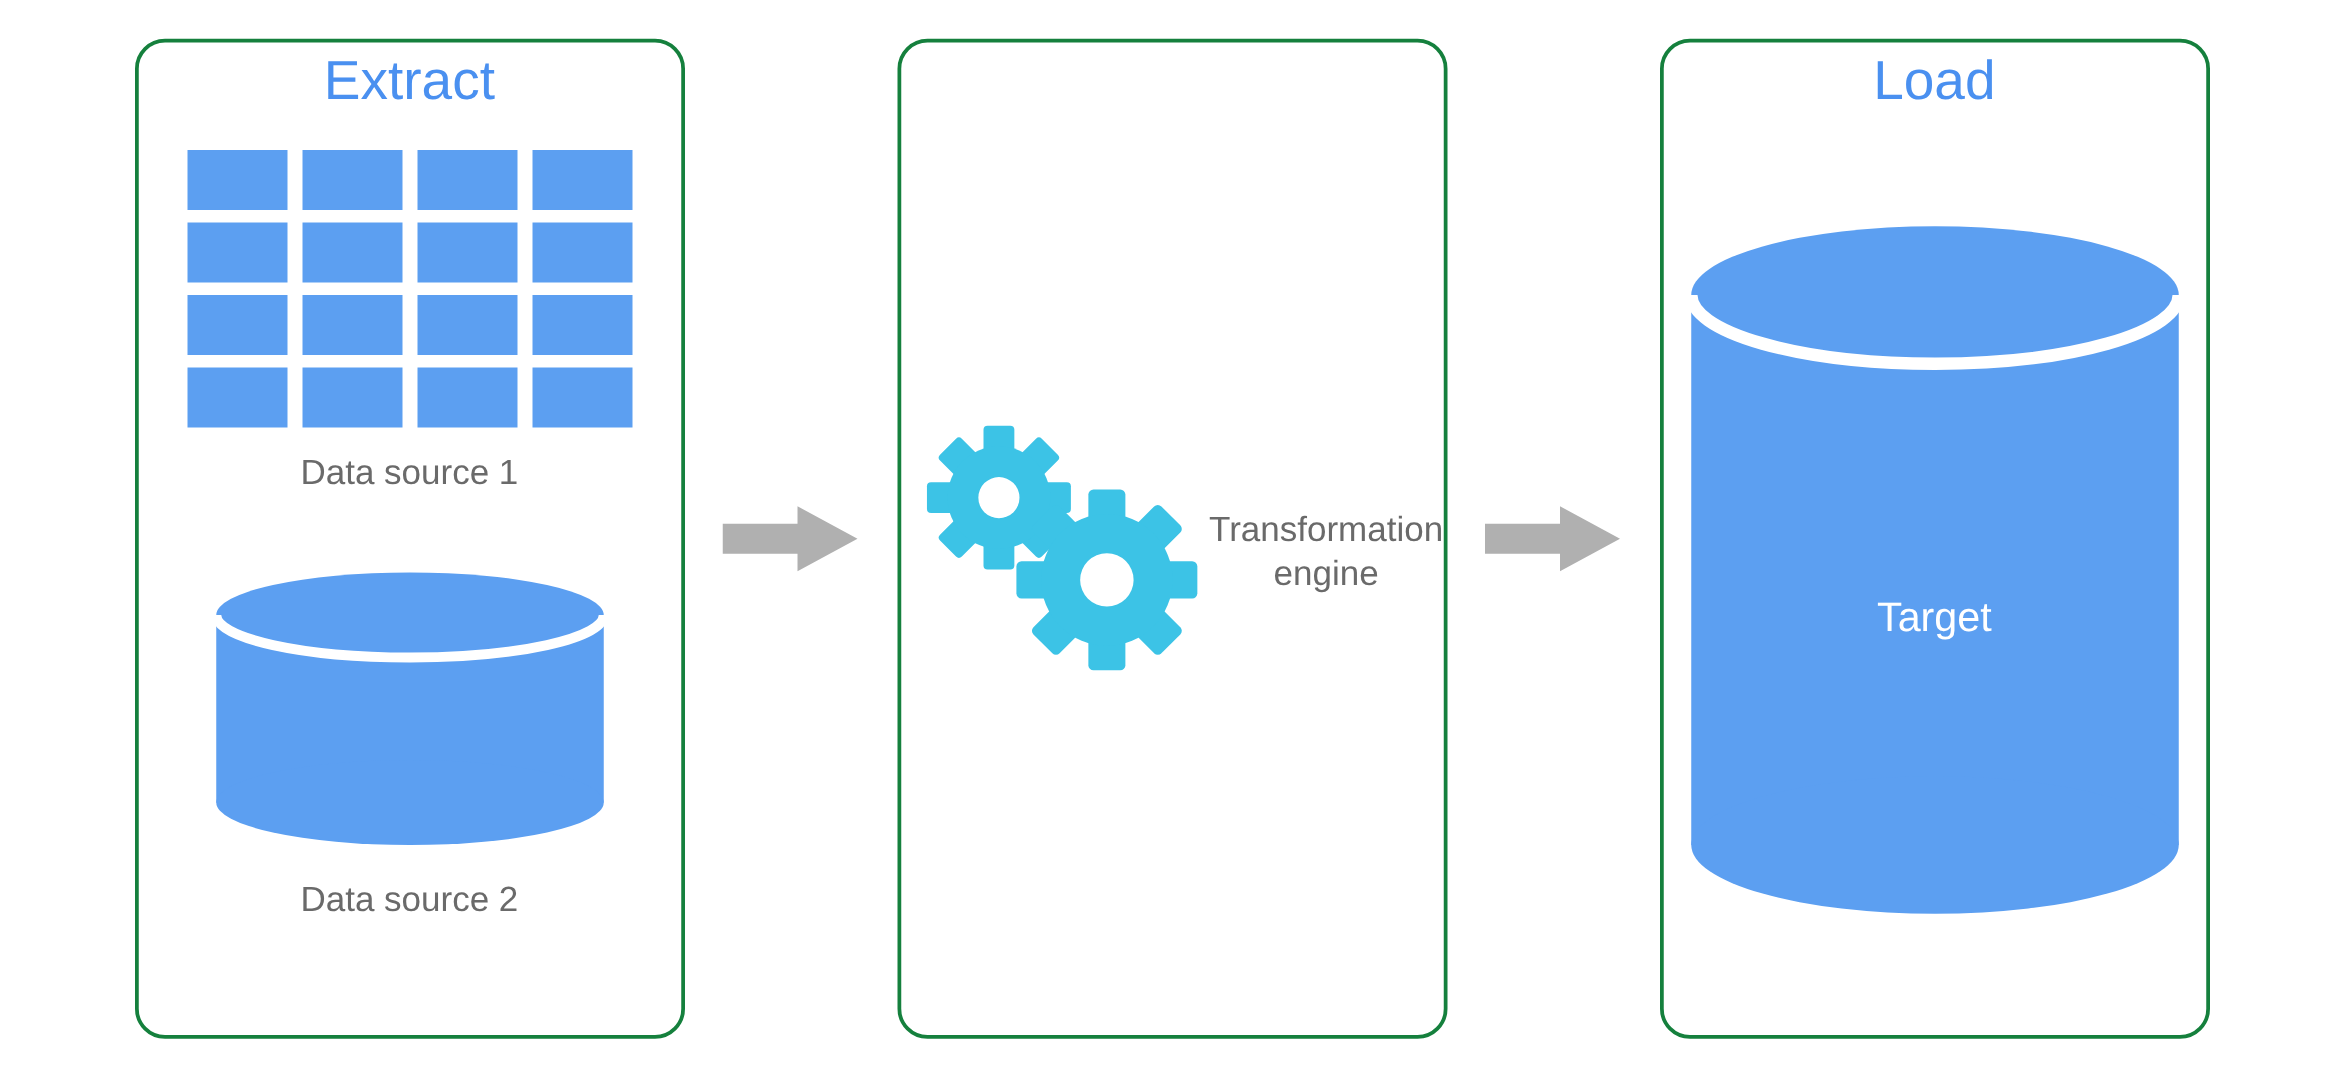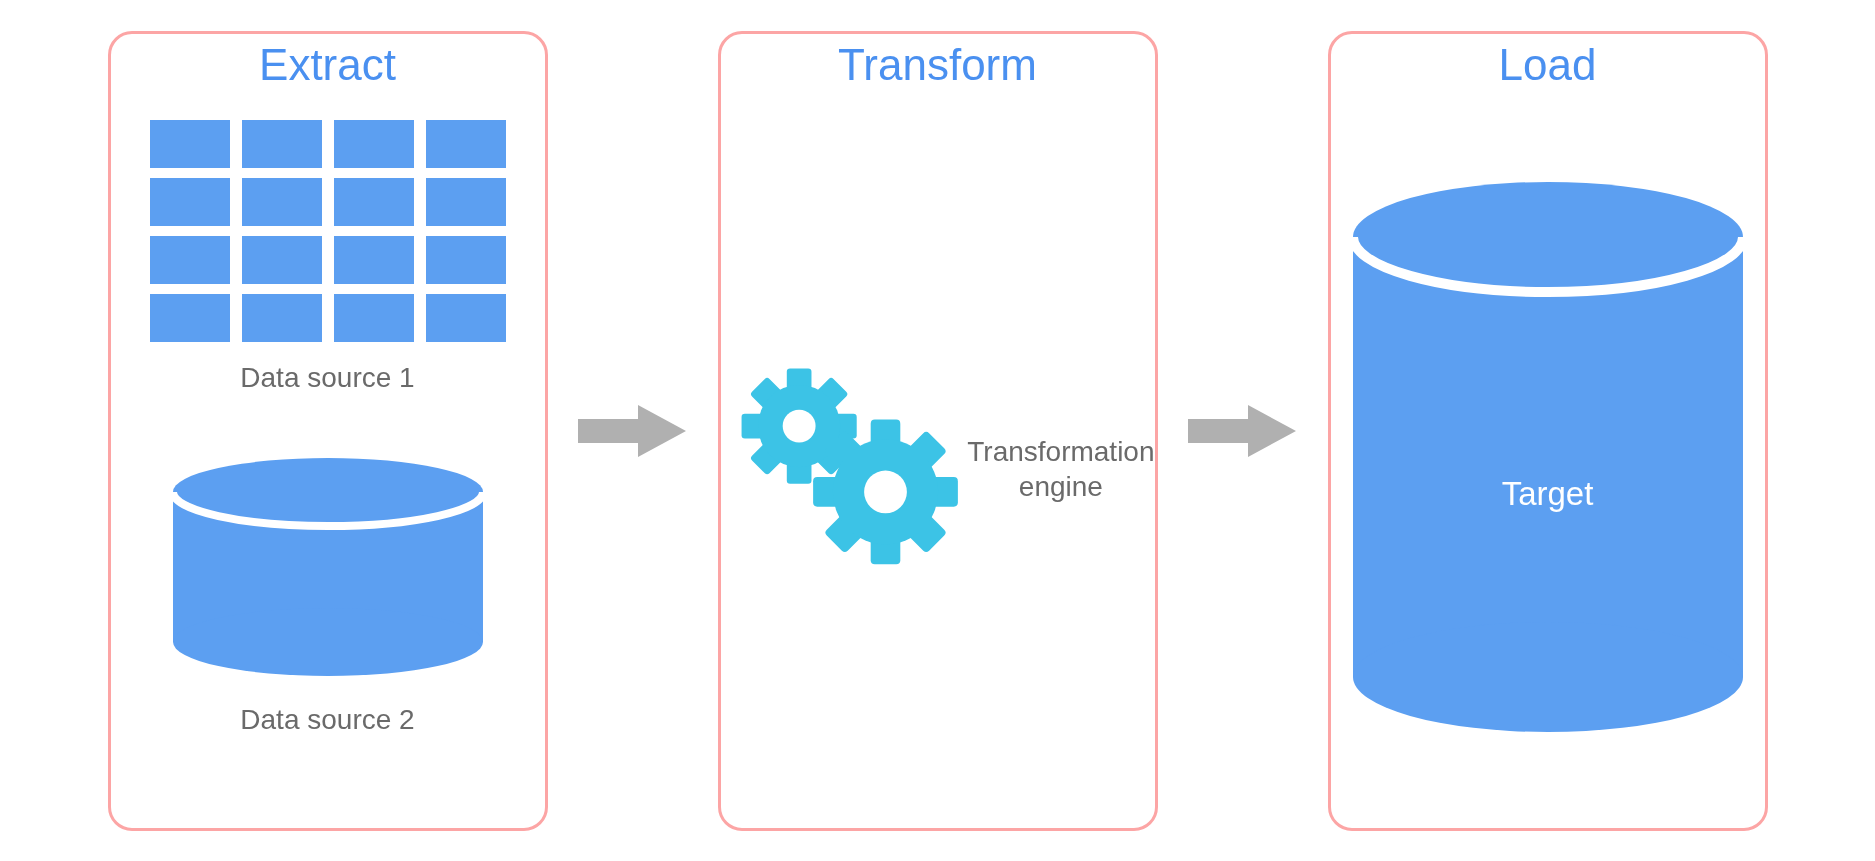--- a/index.html
+++ b/index.html
@@ -12,21 +12,21 @@
     font-weight: 300;
   }
   .diagram {
     display: flex;
     align-items: center;
     justify-content: center;
     width: 100%;
     height: 100%;
   }
   .stage {
-    border: 3px solid #fca5a5;
+    border: 3px solid #15803d;
     border-radius: 24px;
     width: 440px;
     height: 800px;
     margin: 0 10px;
     position: relative;
     display: flex;
     flex-direction: column;
     align-items: center;
     box-sizing: border-box;
   }
@@ -147,21 +147,20 @@
     </div>
   </div>
 
   <div class="arrow">
     <svg width="110" height="60" viewBox="0 0 110 60">
       <polygon points="0,18 60,18 60,4 108,30 60,56 60,42 0,42" fill="#b0b0b0"></polygon>
     </svg>
   </div>
 
   <div class="stage">
-    <div class="stage-title">Transform</div>
     <div class="transform-content">
       <svg width="300" height="260" viewBox="0 0 300 260">
         <g transform="translate(95,90)" fill="#3cc3e6">
           <g>
 
             <g>
               <rect x="-15" y="-70" width="30" height="140" rx="4"></rect>
               <rect x="-15" y="-70" width="30" height="140" rx="4" transform="rotate(45)"></rect>
               <rect x="-15" y="-70" width="30" height="140" rx="4" transform="rotate(90)"></rect>
               <rect x="-15" y="-70" width="30" height="140" rx="4" transform="rotate(135)"></rect>

